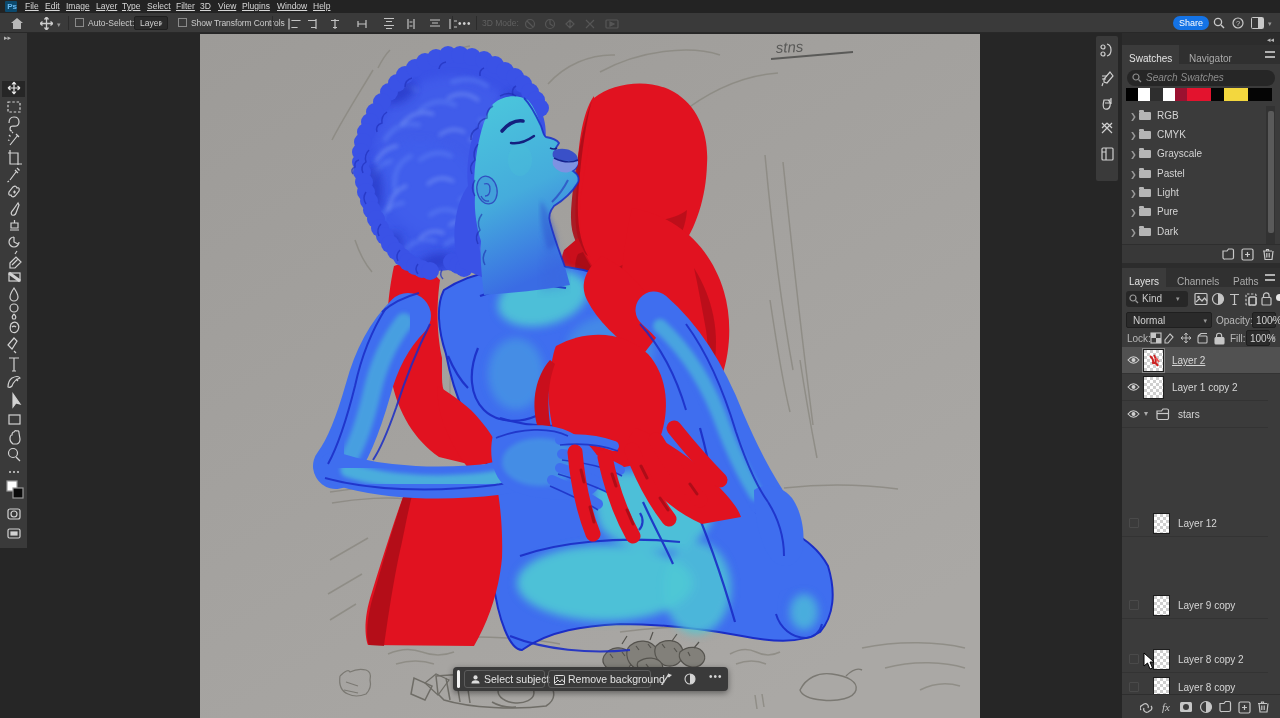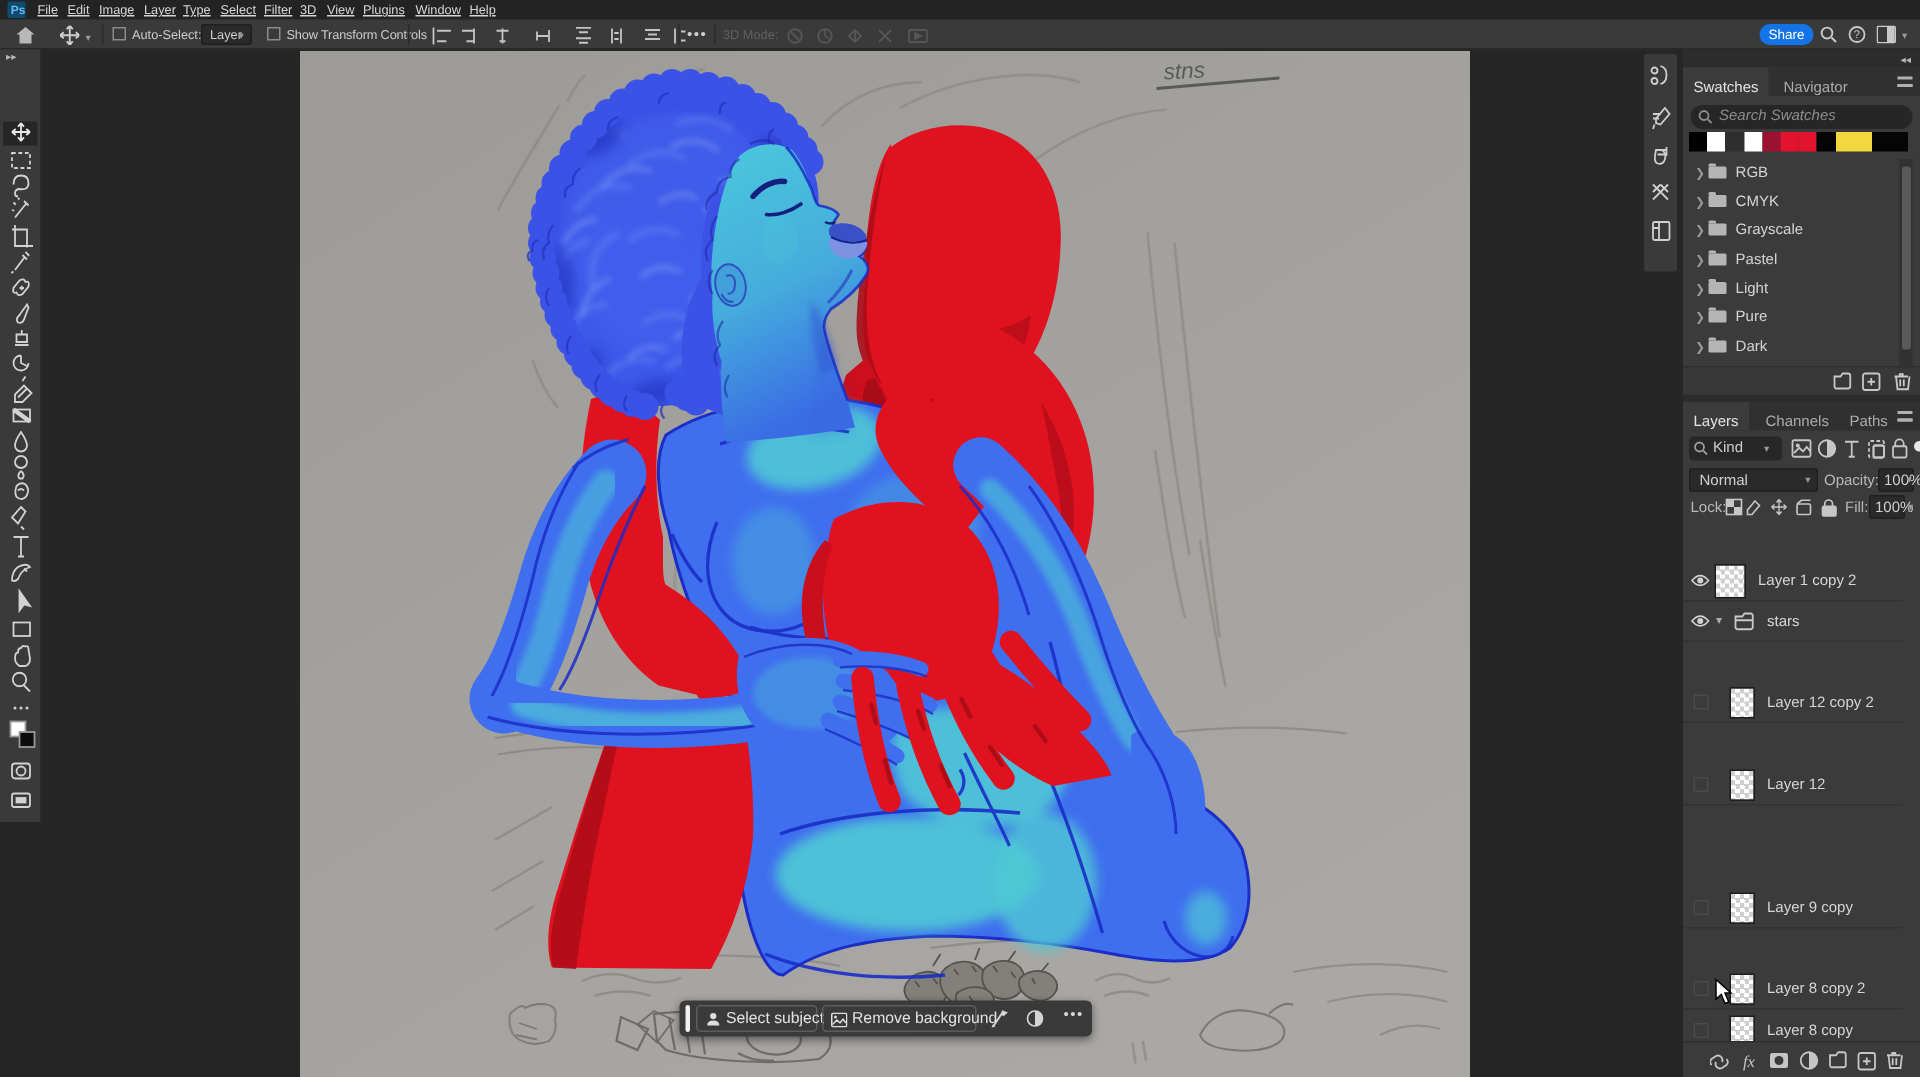--- a/index.html
+++ b/index.html
@@ -699,20 +699,33 @@
           <path d="M48,4 l3,-2.5 l6,0"></path>
         <rect x="65" y="5.5" width="9" height="6.5" rx="1" fill="#c6c6c6"></rect>
           <path d="M66.5,5.5 v-1.6 a2.6,2.6 0 0 1 5.2,0 v1.6"></path>
       </svg>
       <span class="abs" style="left:108px;top:65px;font-size:10px;color:#b9b9b9">Fill:</span>
       <div class="ddl" style="left:124px;top:62px;width:24px;height:16px;line-height:15px;padding-left:3px">100%</div>
       <span class="abs" style="left:150px;top:66px;color:#999;font-size:7px">▾</span>
 
       <div class="abs" style="left:0;top:79px;width:158px;height:347px;overflow:hidden">
 
+        <div class="lrow" style="top:0;height:27px;background:#515151;width:158px">
+          <svg class="abs" style="left:5px;top:8px" width="13" height="10" viewBox="0 0 13 10">
+              <path d="M1,5 Q6.5,-1.5 12,5 Q6.5,11.5 1,5 Z" fill="none" stroke="#d0d0d0" stroke-width="1.1"></path>
+              <circle cx="6.5" cy="5" r="2" fill="#d0d0d0"></circle>
+            </svg>
+          <div class="thumb" style="left:21px;top:2px;width:21px;height:23px;outline:1px solid #888">
+            <svg width="21" height="23" viewBox="0 0 21 23">
+                <path d="M6,6 q4,3 3,8 M10,5 q3,5 1,9 M8,13 q4,-1 6,3" stroke="#c22" stroke-width="2" fill="none"></path>
+                <path d="M12,8 l3,4" stroke="#e55" stroke-width="2"></path>
+              </svg>
+          </div>
+          <span class="abs" style="left:50px;top:8px;text-decoration:underline">Layer 2</span>
+        </div>
 
         <div class="lrow" style="top:27px;height:27px">
           <svg class="abs" style="left:5px;top:8px" width="13" height="10" viewBox="0 0 13 10">
               <path d="M1,5 Q6.5,-1.5 12,5 Q6.5,11.5 1,5 Z" fill="none" stroke="#d0d0d0" stroke-width="1.1"></path>
               <circle cx="6.5" cy="5" r="2" fill="#d0d0d0"></circle>
             </svg>
           <div class="thumb" style="left:21px;top:2px;width:21px;height:23px"></div>
           <span class="abs" style="left:50px;top:8px">Layer 1 copy 2</span>
         </div>
 
@@ -720,25 +733,20 @@
           <svg class="abs" style="left:5px;top:8px" width="13" height="10" viewBox="0 0 13 10">
               <path d="M1,5 Q6.5,-1.5 12,5 Q6.5,11.5 1,5 Z" fill="none" stroke="#d0d0d0" stroke-width="1.1"></path>
               <circle cx="6.5" cy="5" r="2" fill="#d0d0d0"></circle>
             </svg>
           <span class="abs" style="left:22px;top:8px;color:#aaa;font-size:8px">▾</span>
           <svg class="abs" style="left:34px;top:7px" width="16" height="13" viewBox="0 0 16 13">
               <path d="M1,3 h4.5 l1.5,-2 h4 a1.5,1.5 0 0 1 1.5,1.5 V10 a1.5,1.5 0 0 1 -1.5,1.5 h-8.5 A1.5,1.5 0 0 1 1,10 Z" fill="none" stroke="#c9c9c9" stroke-width="1.2"></path>
               <path d="M1,5.5 h11.5" stroke="#c9c9c9" stroke-width="1.2"></path>
             </svg>
           <span class="abs" style="left:56px;top:8px">stars</span>
-        </div>
-        <div class="lrow" style="top:108px;height:27px">
-          <div class="emptybox"></div>
-          <div class="thumb" style="left:31px;top:3px;width:17px;height:21px"></div>
-          <span class="abs" style="left:56px;top:8px">Layer 12 copy 2</span>
         </div>
         <div class="lrow" style="top:163px;height:27px">
           <div class="emptybox"></div>
           <div class="thumb" style="left:31px;top:3px;width:17px;height:21px"></div>
           <span class="abs" style="left:56px;top:8px">Layer 12</span>
         </div>
         <div class="lrow" style="top:245px;height:27px">
           <div class="emptybox"></div>
           <div class="thumb" style="left:31px;top:3px;width:17px;height:21px"></div>
           <span class="abs" style="left:56px;top:8px">Layer 9 copy</span>

